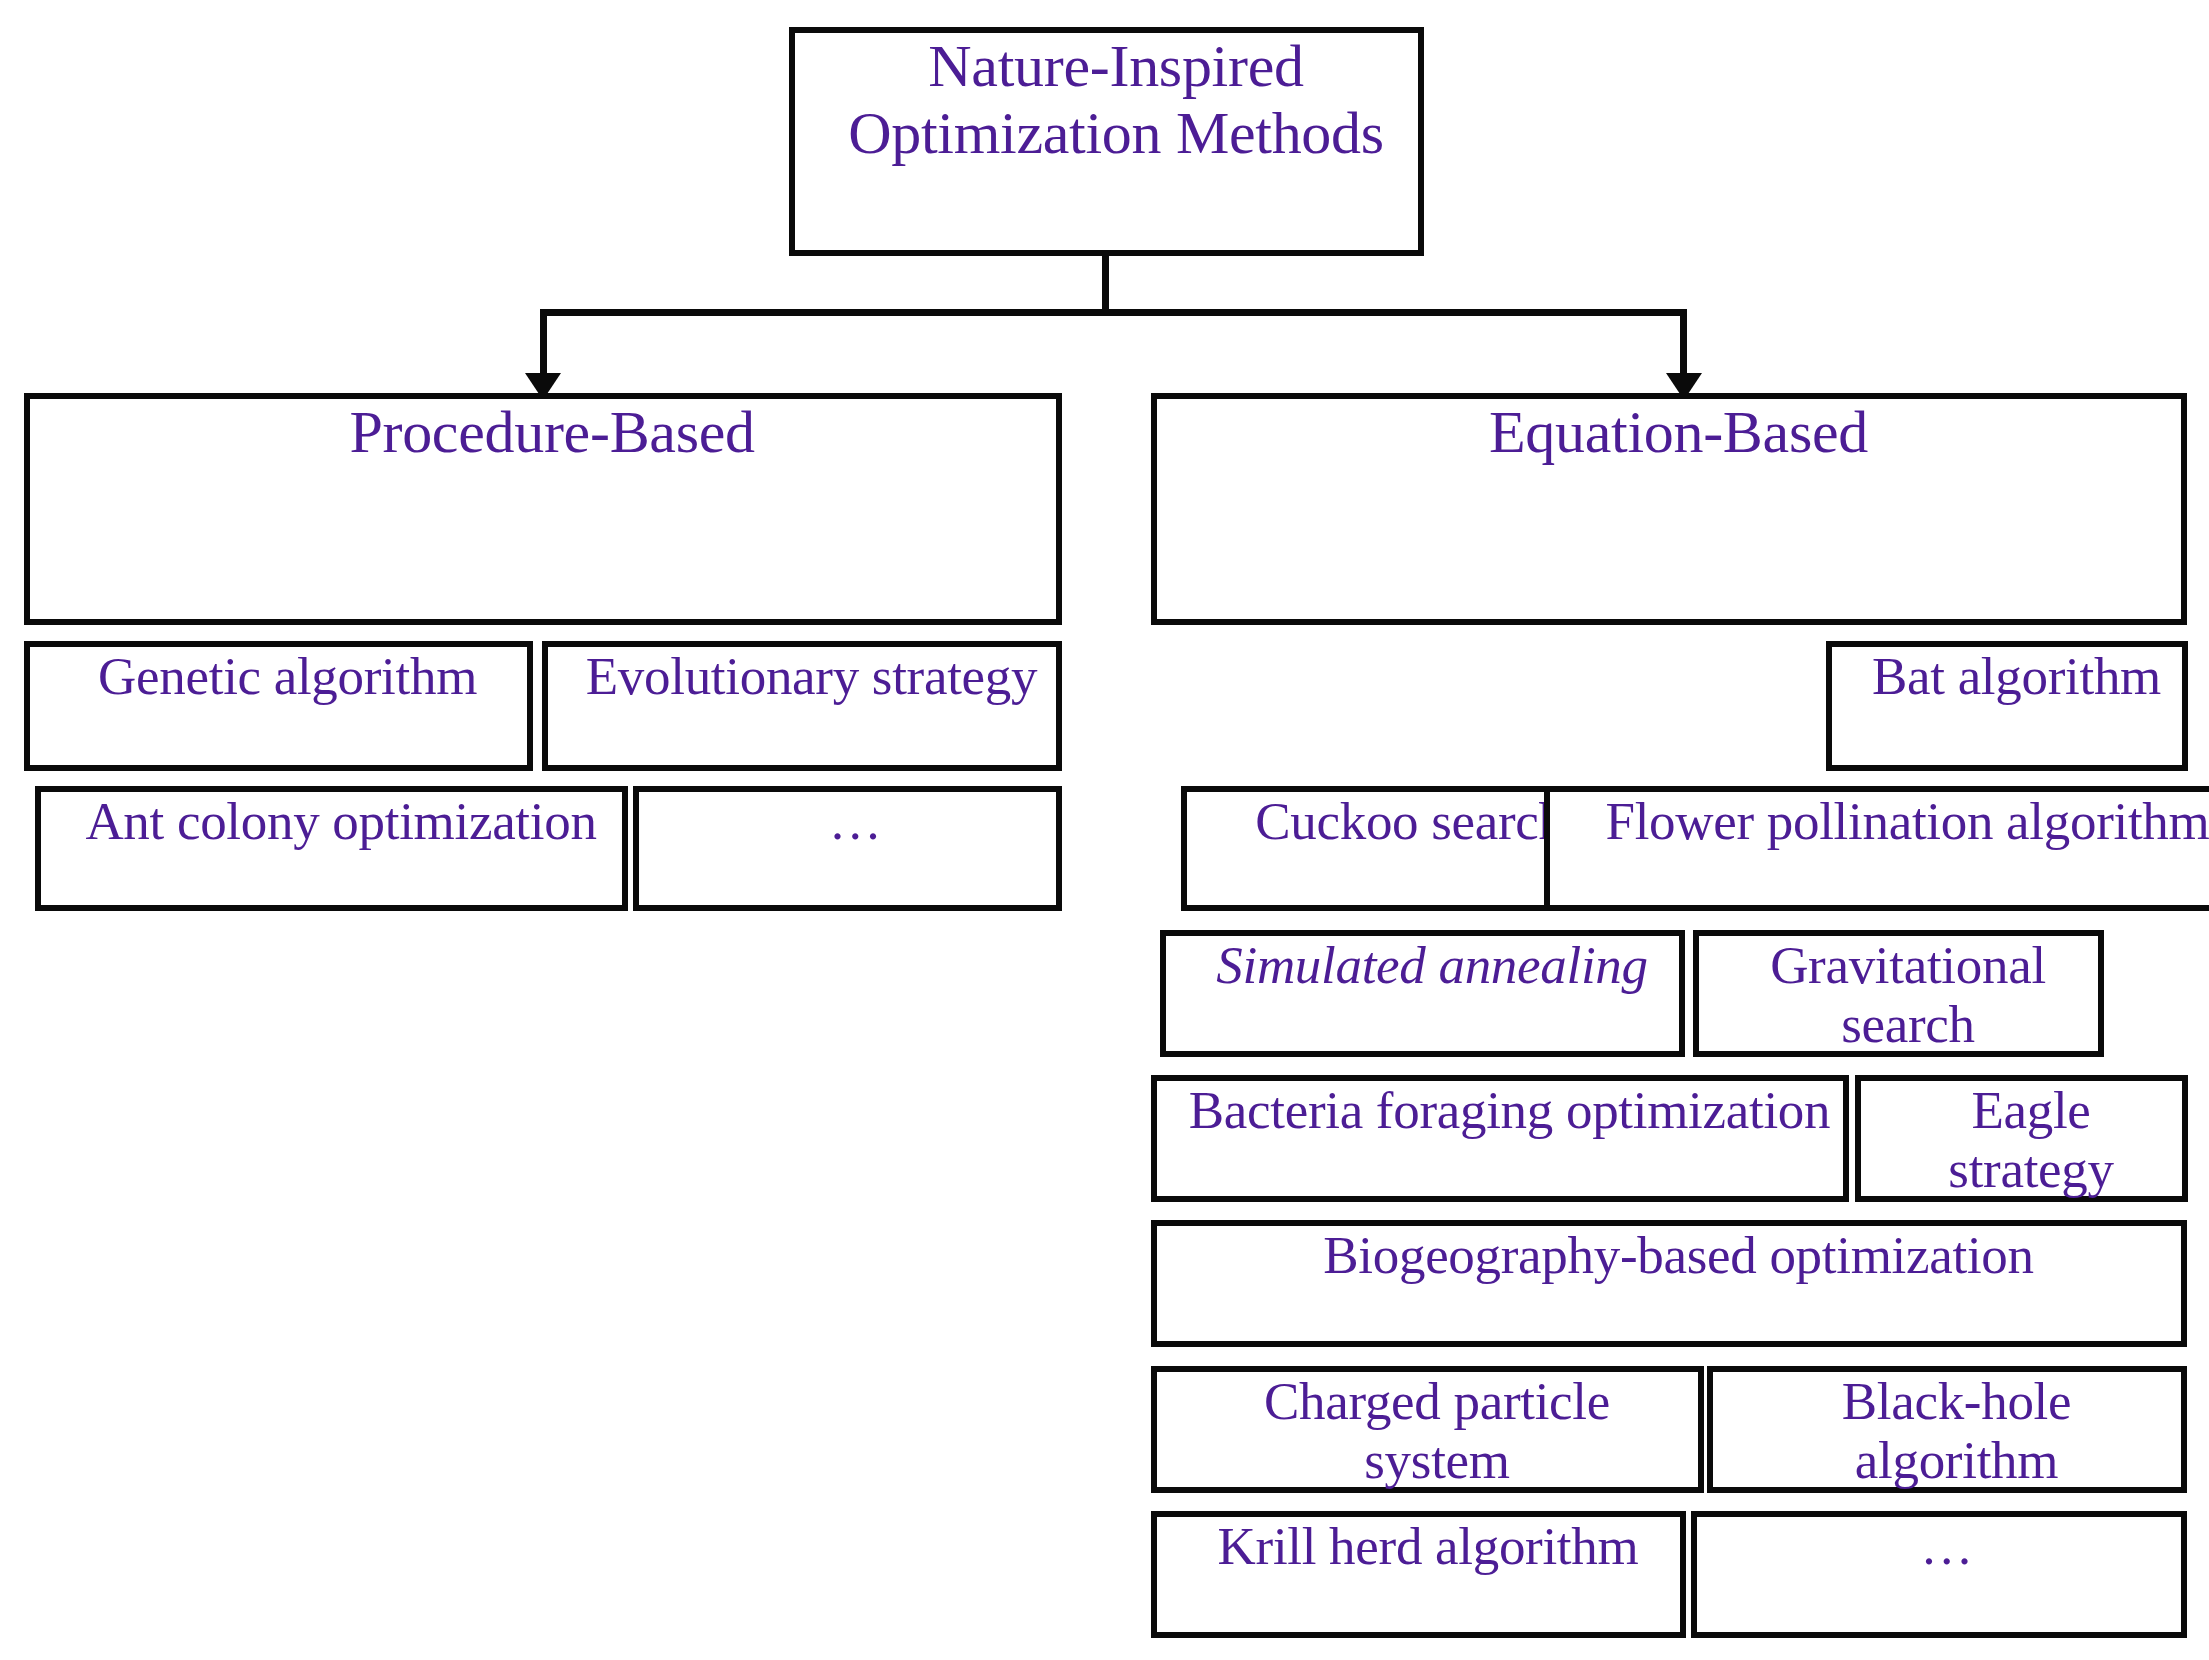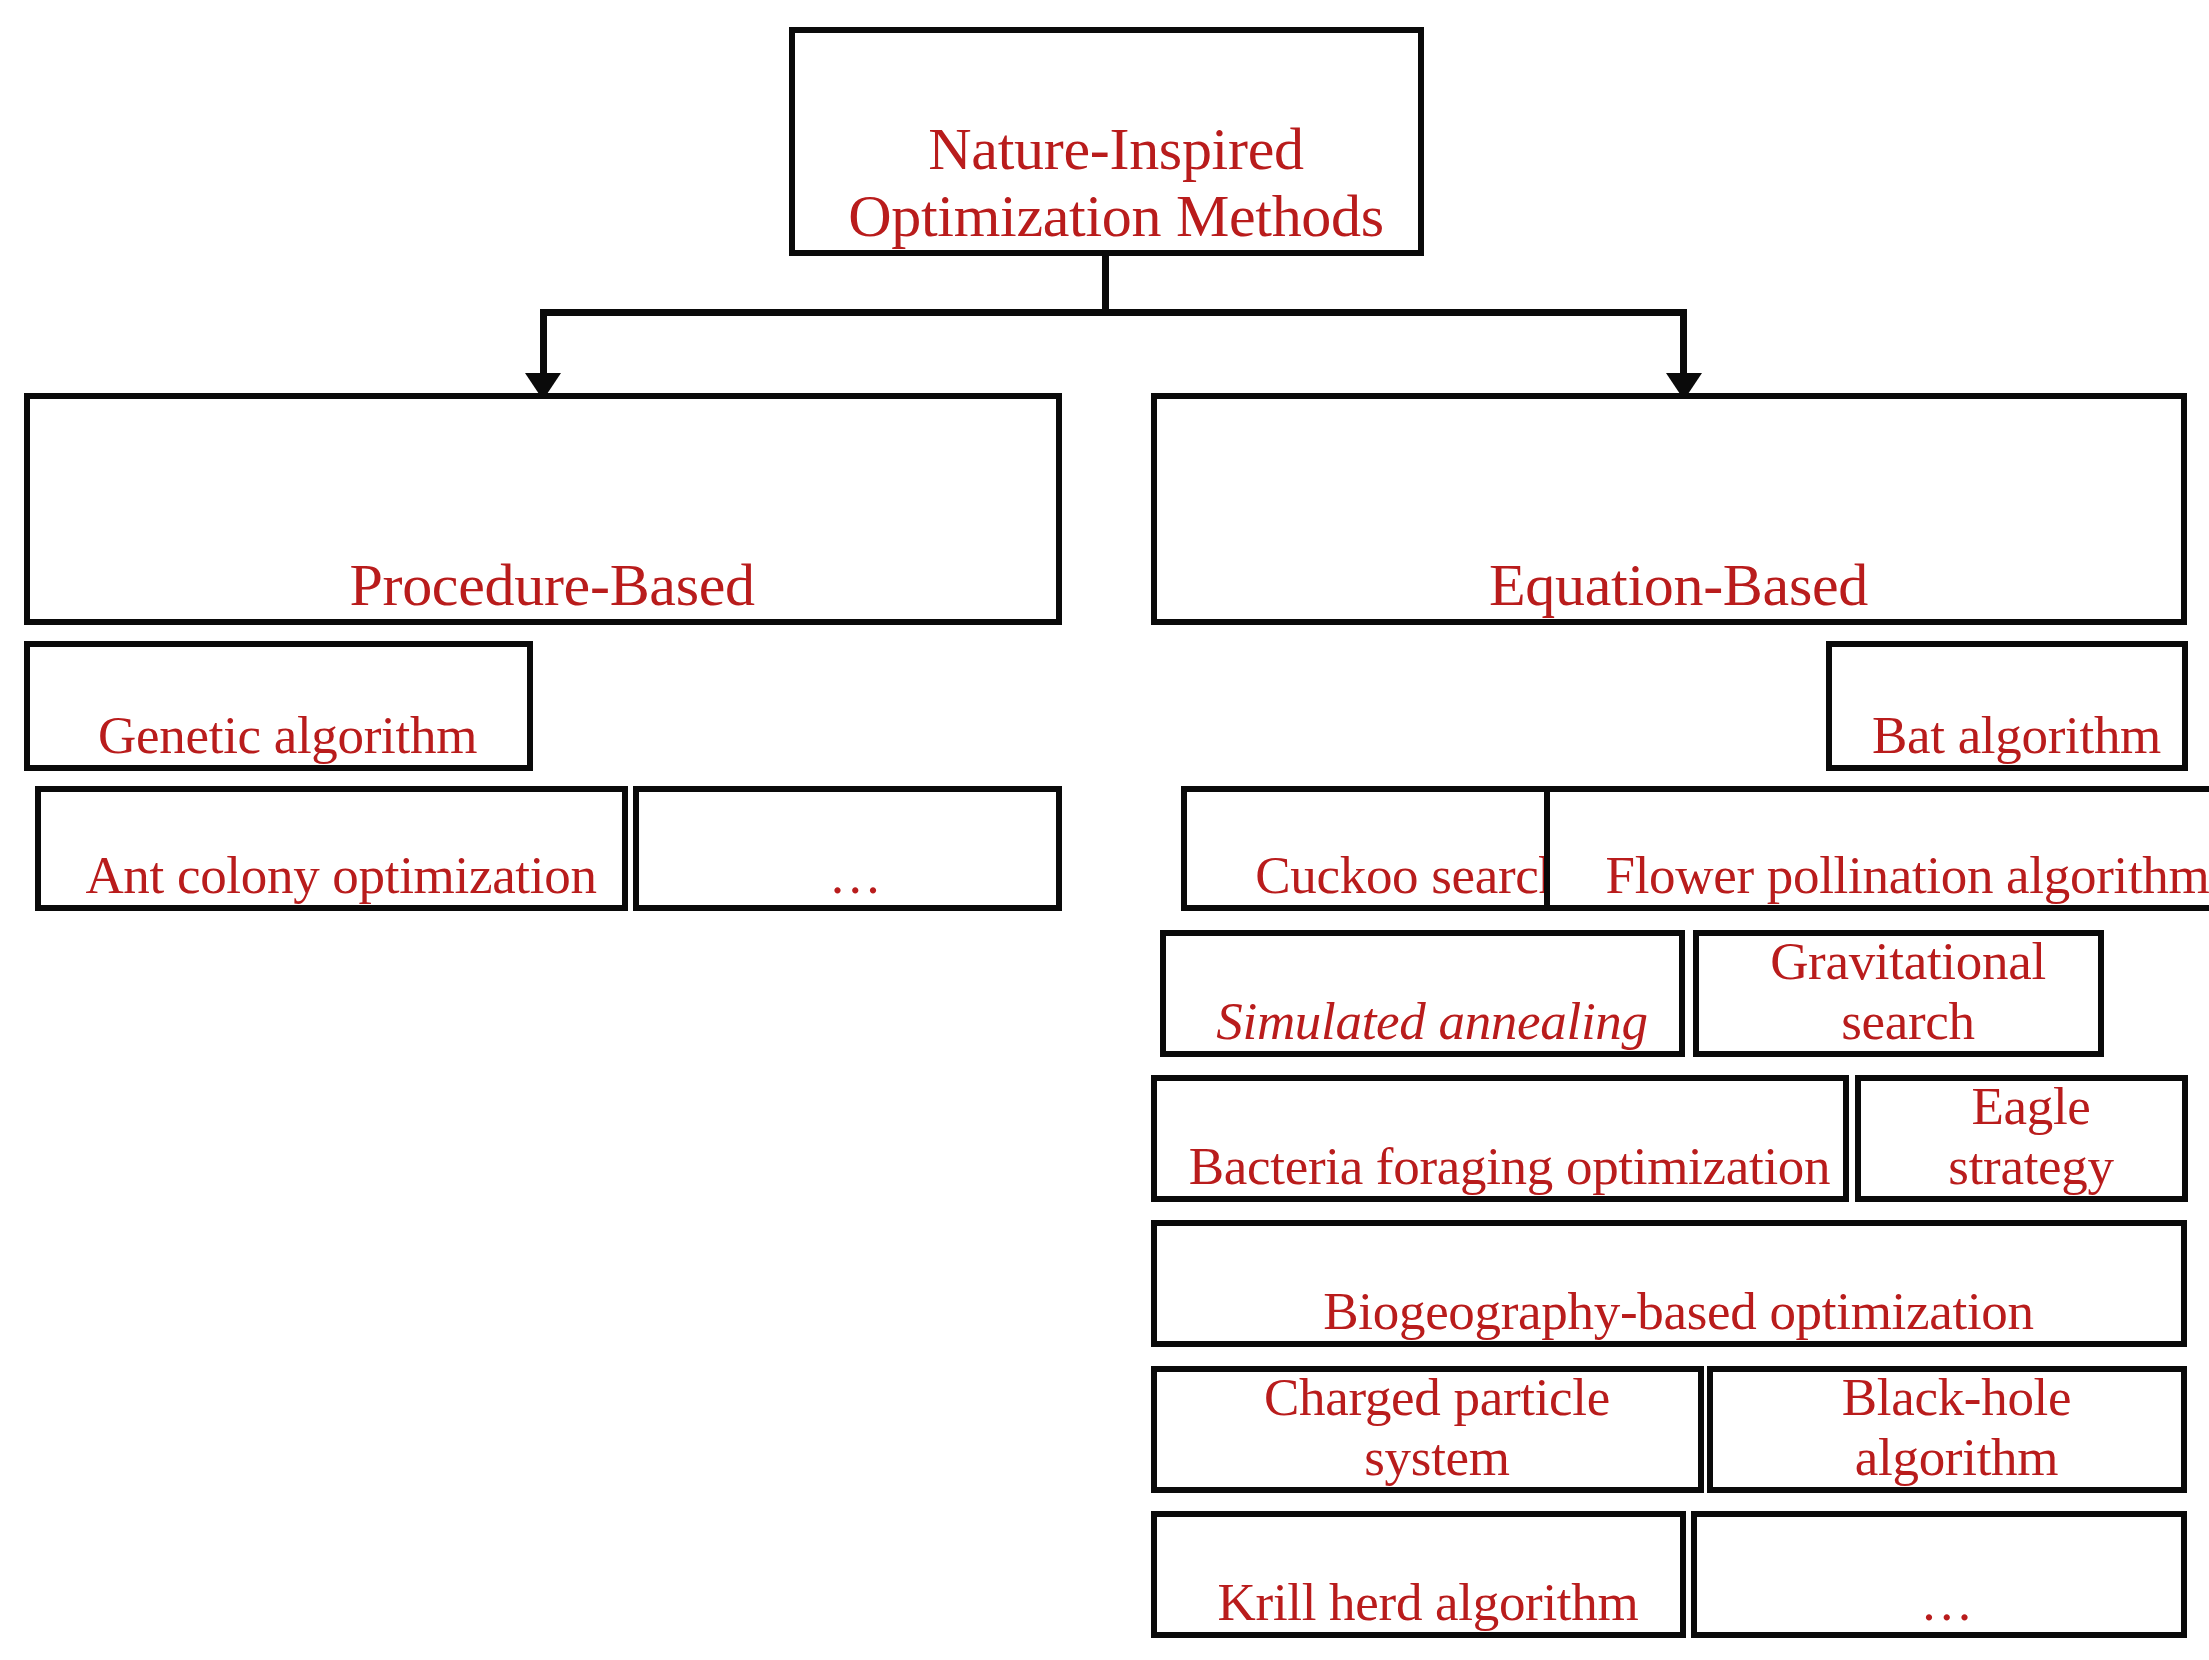--- a/index.html
+++ b/index.html
@@ -17,25 +17,25 @@
     height: 1660px;
     background: #ffffff;
     overflow: hidden;
   }
   .node {
     position: absolute;
     box-sizing: border-box;
     border: 6.4px solid #0a0a0a;
     background: #ffffff;
     display: flex;
-    align-items: flex-end;
+    align-items: flex-start;
     justify-content: center;
     text-align: center;
     line-height: 1.12;
-    color: #b91c1c;
+    color: #4c1d95;
     letter-spacing: -0.3px;
     padding-left: 19px;
   }
   .node-root {
     font-size: 60px;
   }
   .node-root .label {
     white-space: pre-line;
   }
   .node-branch {
@@ -115,20 +115,23 @@
   <div class="arrowhead arrow-left"></div>
   <div class="arrowhead arrow-right"></div>
 
   <div class="node node-branch" style="left:23.6px; top:393px; width:1038px; height:232px;">
     <span class="label">Procedure-Based</span>
   </div>
 
   <div class="node node-leaf" style="left:23.6px; top:641px; width:509px; height:130px;">
     <span class="label">Genetic algorithm</span>
   </div>
+  <div class="node node-leaf" style="left:542px; top:641px; width:520px; height:130px;">
+    <span class="label">Evolutionary strategy</span>
+  </div>
 
   <div class="node node-leaf" style="left:35px; top:786px; width:593px; height:125px;">
     <span class="label">Ant colony optimization</span>
   </div>
   <div class="node node-leaf node-ellipsis" style="left:633px; top:786px; width:429px; height:125px;">
     <span class="label">…</span>
   </div>
 
   <div class="node node-branch" style="left:1151px; top:393px; width:1036px; height:232px;">
     <span class="label">Equation-Based</span>

